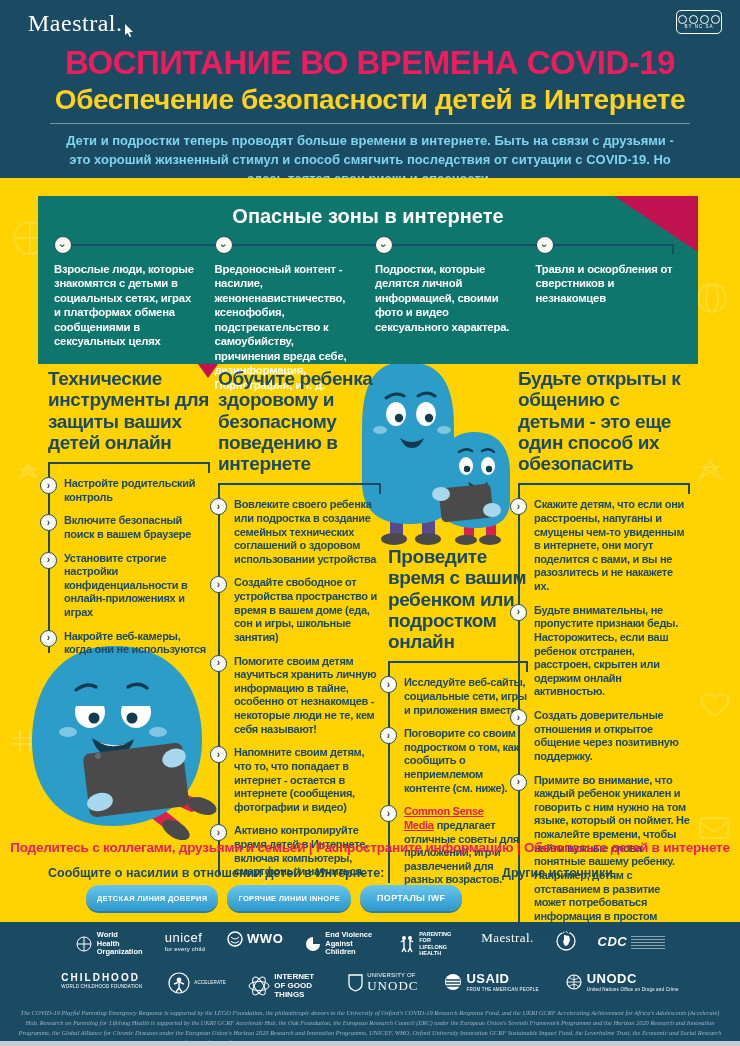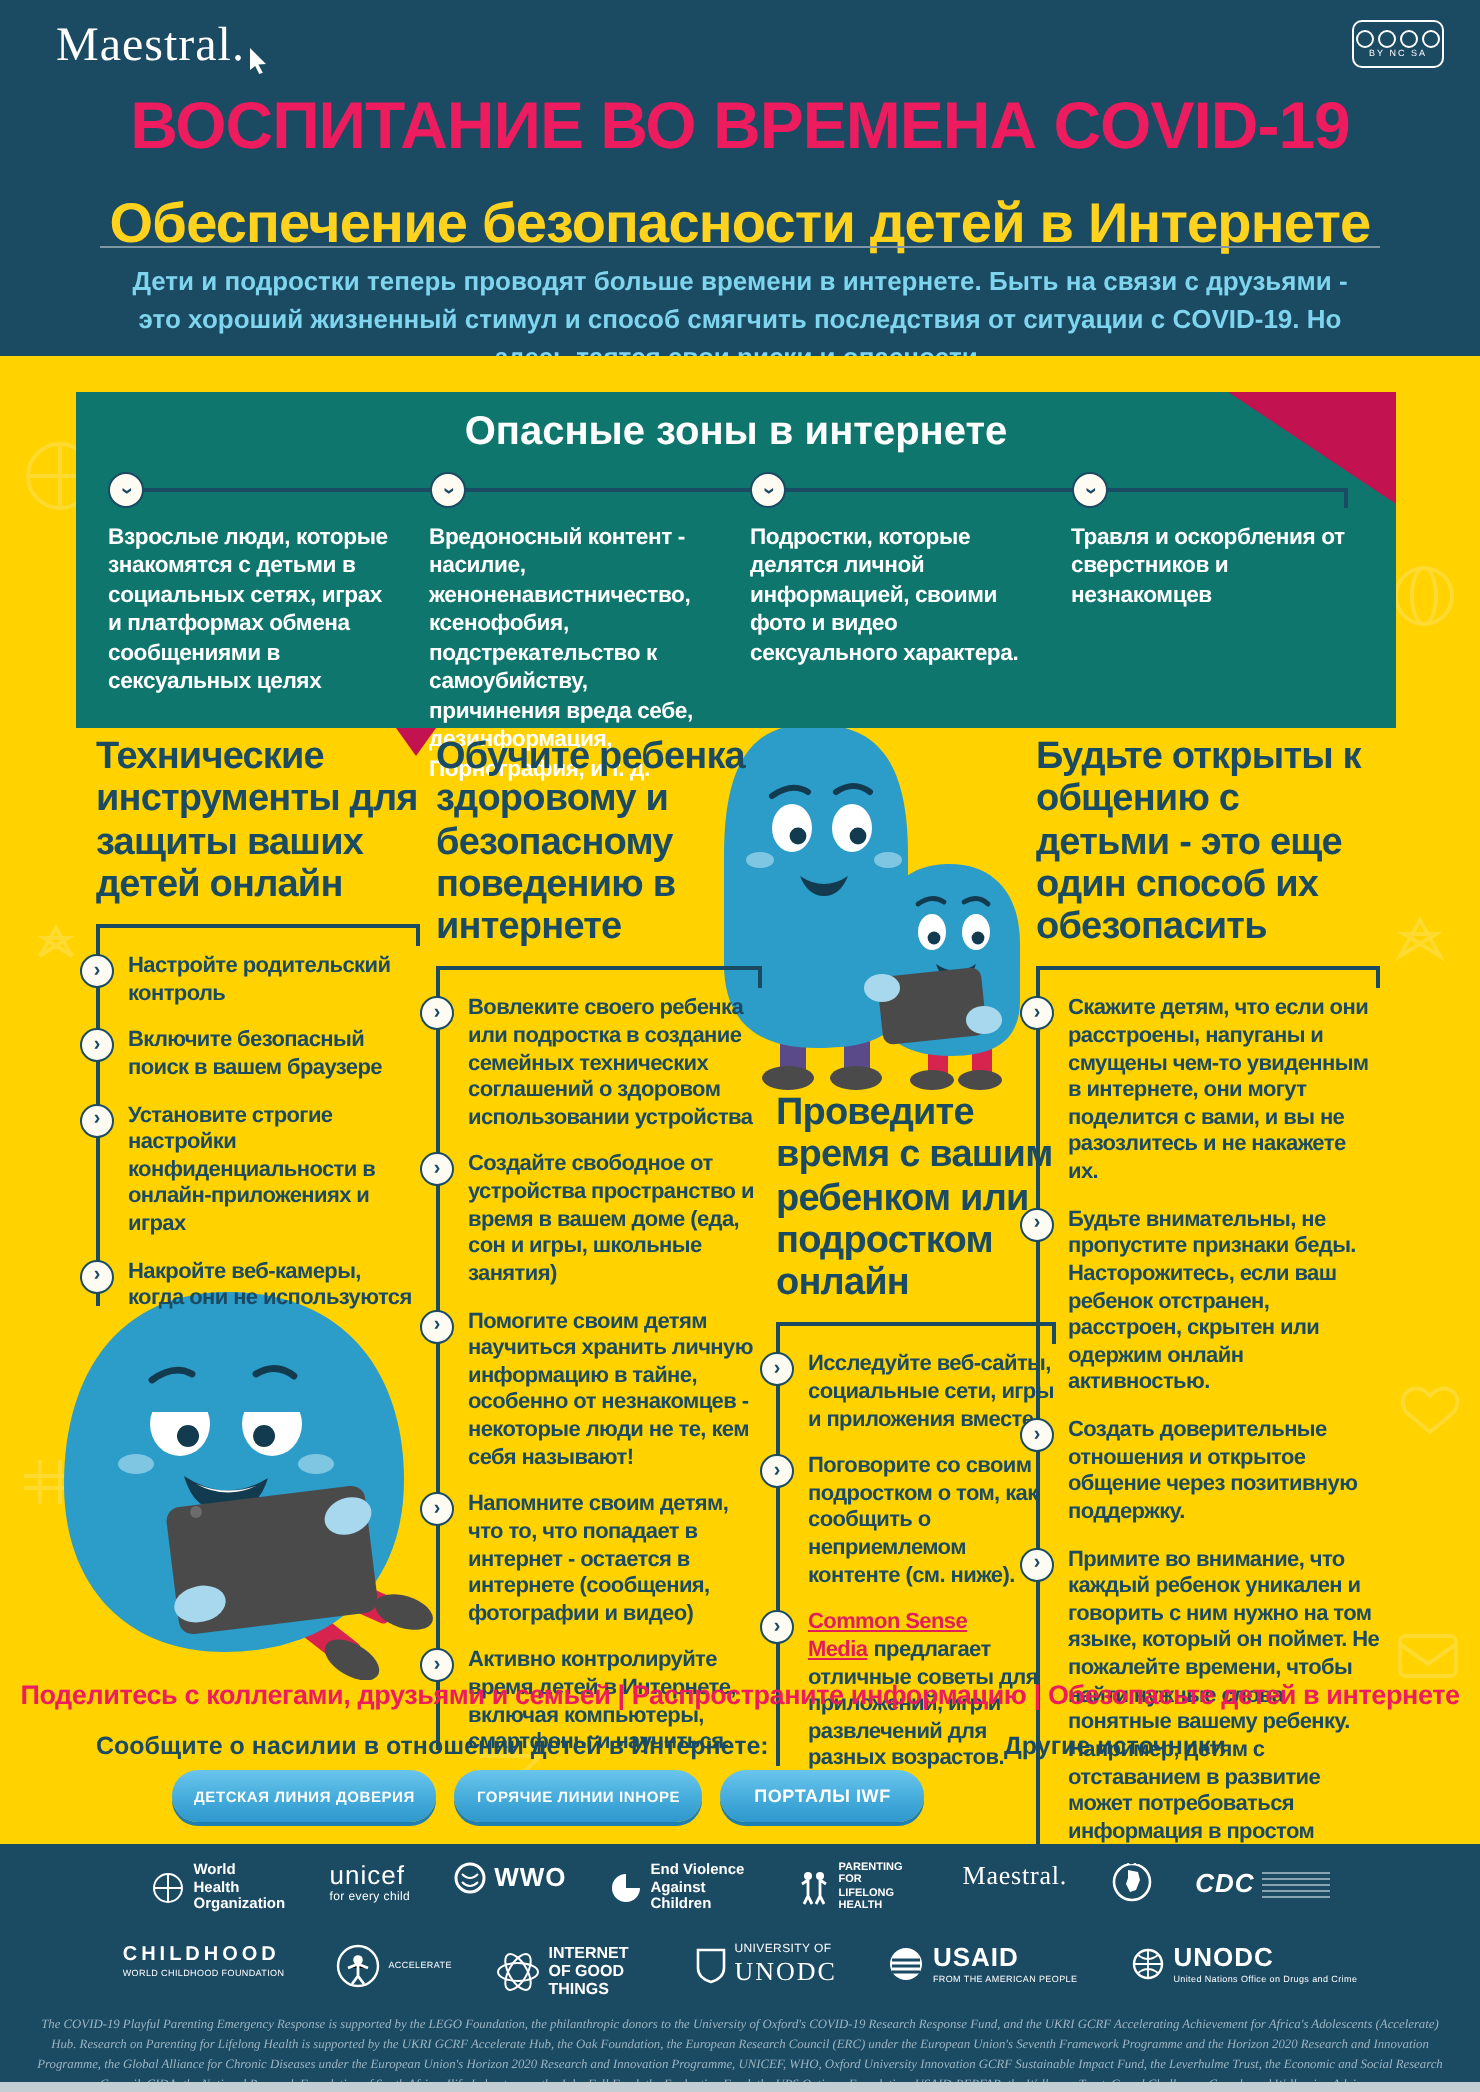--- a/index.html
+++ b/index.html
@@ -11,21 +11,21 @@
   .brand{position:absolute;left:28px;top:10px;color:#fff;font-family:"Liberation Serif",serif;
          font-size:24px;letter-spacing:.5px;display:flex;align-items:flex-start;}
   .brand svg{margin-left:2px;margin-top:14px;}
   .cc{position:absolute;right:18px;top:10px;width:44px;height:22px;border:1.5px solid #fff;
       border-radius:5px;display:flex;flex-direction:column;align-items:center;justify-content:center;gap:1px;}
   .cc-circles{display:flex;gap:2px;}
   .cc-circles i{width:7px;height:7px;border:1px solid #fff;border-radius:50%;display:block;}
   .cc-label{color:#fff;font-size:4.5px;letter-spacing:1px;line-height:1;}
   .top h1{margin:0;position:absolute;top:44px;left:0;width:100%;text-align:center;
           color:#EC1C5E;font-size:33px;font-weight:bold;letter-spacing:-.5px;}
-  .top h2{margin:0;position:absolute;top:96px;left:0;width:100%;text-align:center;
+  .top h2{margin:0;position:absolute;top:84px;left:0;width:100%;text-align:center;
           color:#FFD21E;font-size:28px;font-weight:bold;letter-spacing:-.4px;}
   .rule{position:absolute;left:50px;top:123px;width:640px;height:1px;background:#7E96A4;}
   .intro{margin:0;position:absolute;left:55px;top:132px;width:630px;text-align:center;
          color:#7FD4EE;font-size:13px;line-height:1.45;font-weight:bold;}
 
   
   .body-yellow{position:absolute;left:0;top:178px;width:740px;height:744px;background:#FFD200;}
   .doodles{position:absolute;left:0;top:0;pointer-events:none;opacity:.55;}
 
   

